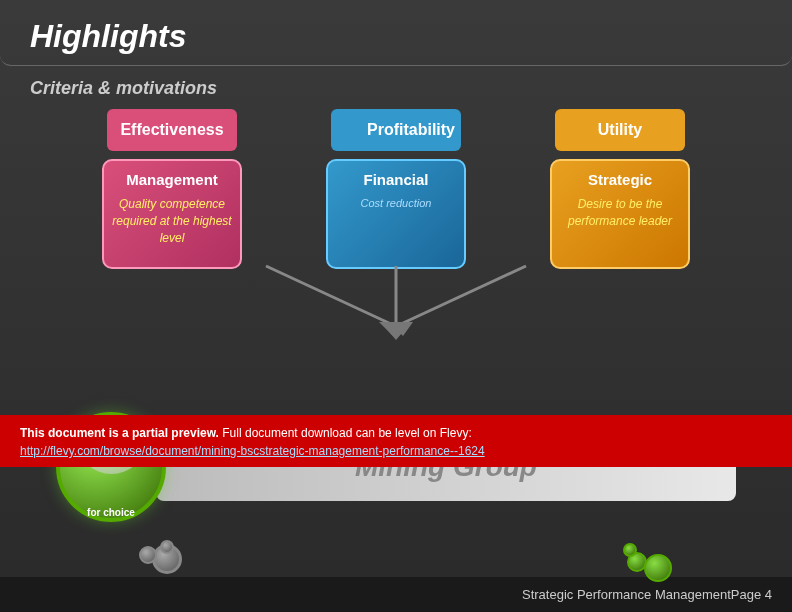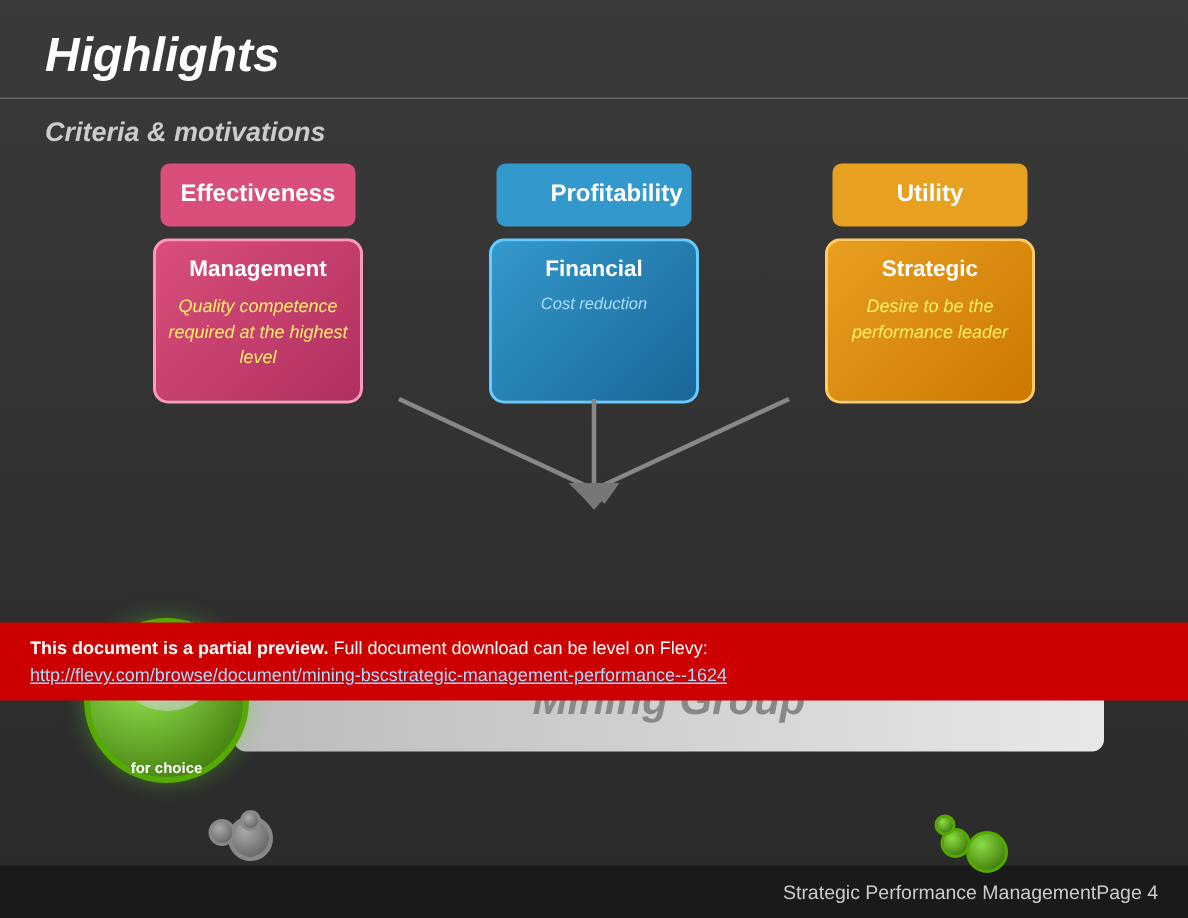--- a/index.html
+++ b/index.html
@@ -17,20 +17,21 @@
       width: 792px;
       height: 612px;
       background: linear-gradient(180deg, #3a3a3a 0%, #2a2a2a 100%);
       position: relative;
     }
 
     
     .header {
       padding: 18px 30px 10px 30px;
       border-bottom: 1px solid #666;
+      border-radius: 11px;
     }
 
     .header-title {
       color: #ffffff;
       font-size: 32px;
       font-style: italic;
       font-weight: bold;
     }
 
     .subtitle {

